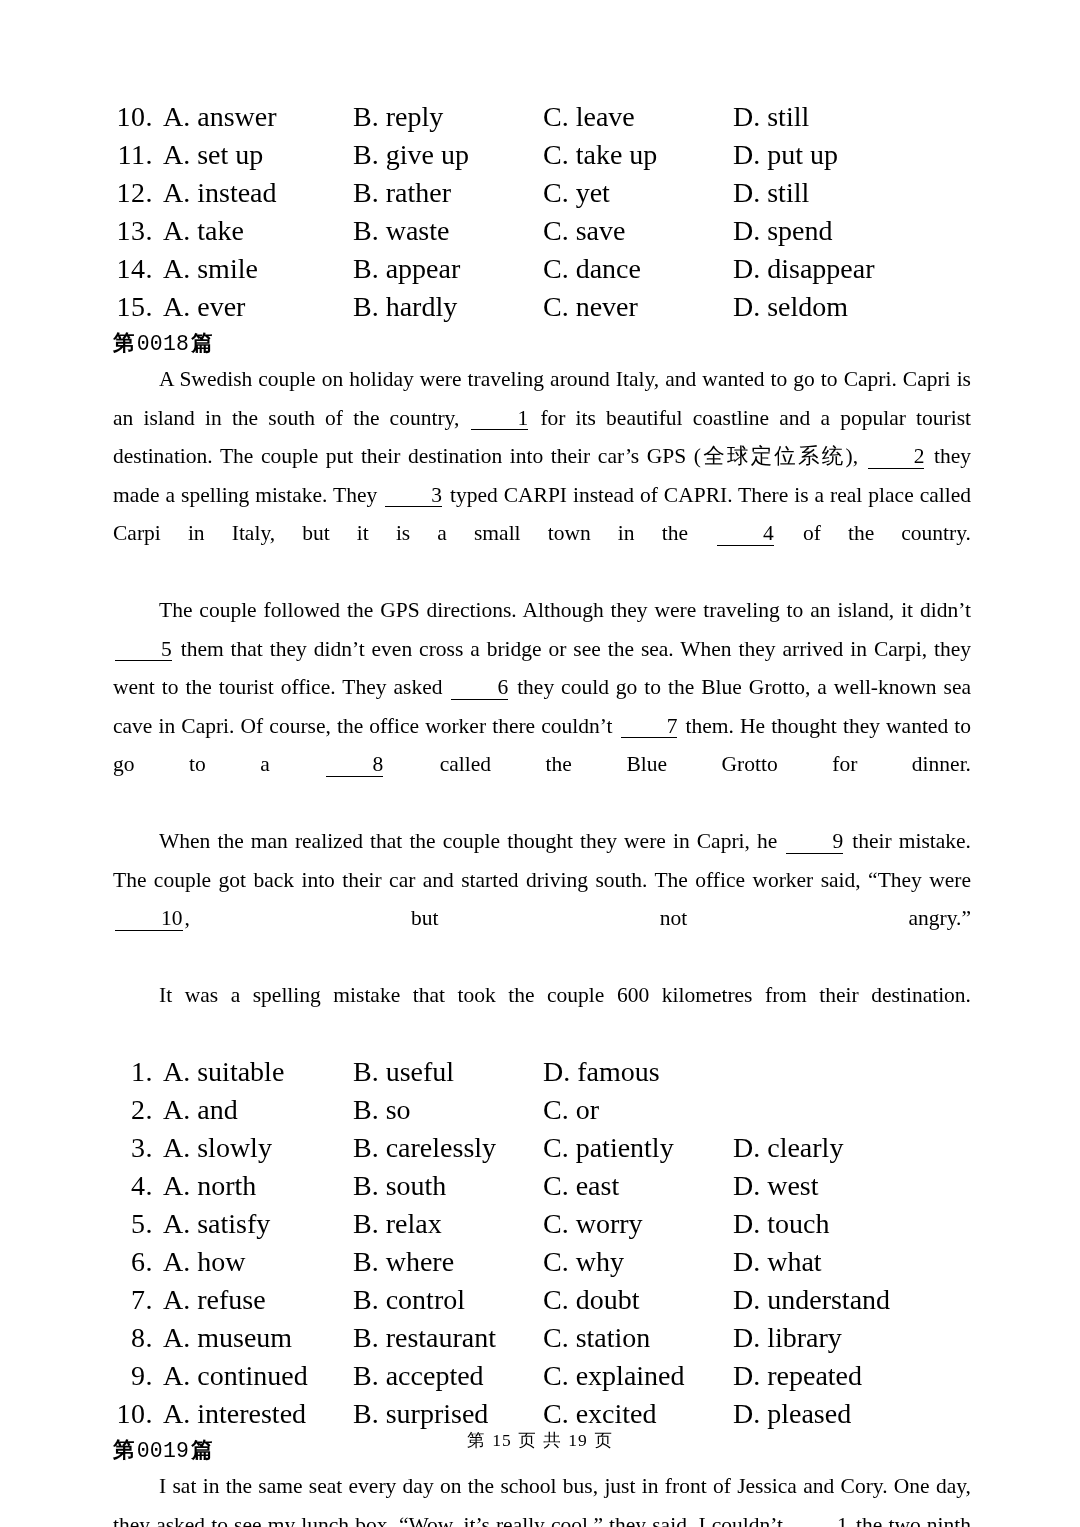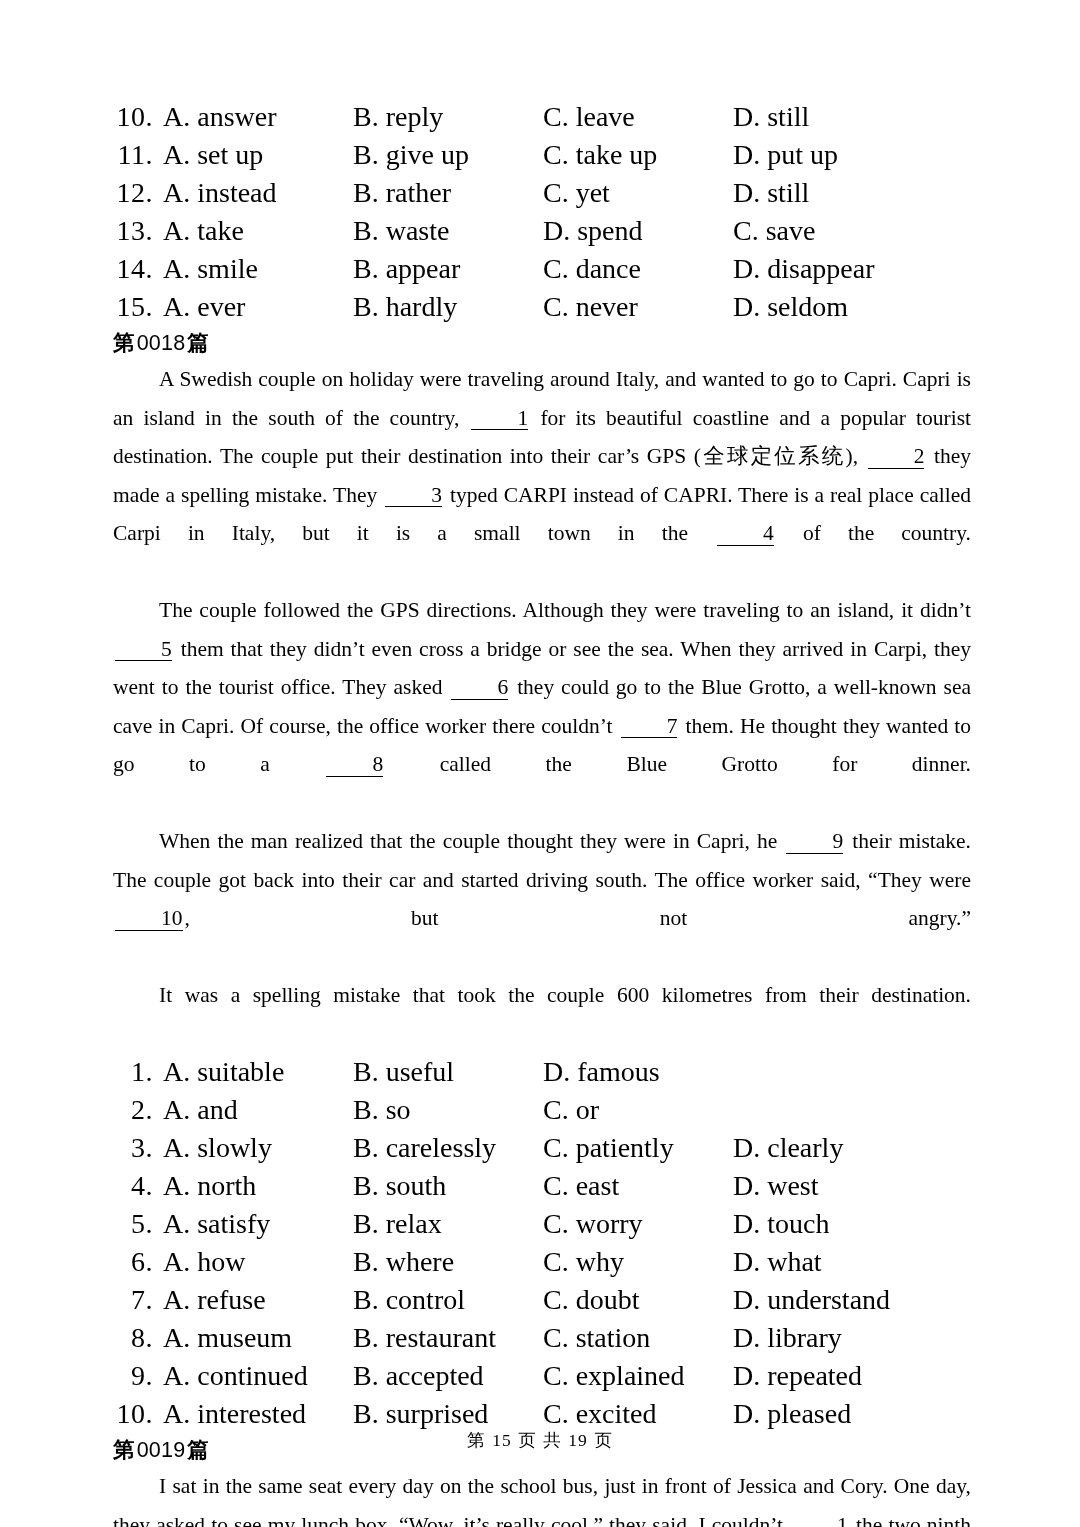--- a/index.html
+++ b/index.html
@@ -57,21 +57,21 @@
   
   .sec-head {
     font-size: 21.5px;
     line-height: 34px;
     height: 34px;
     font-weight: bold;
     font-family: "DejaVu Sans", "Liberation Sans", sans-serif;
     letter-spacing: 0.2px;
   }
   .sec-head .digits {
-    font-family: Liberation Sans, sans-serif;
+    font-family: Liberation Mono, monospace;
     font-weight: normal;
     padding: 0 2px;
   }
 
   
   .para {
     font-size: 21.5px;
     line-height: 38.5px;
     text-align: justify;
     text-justify: inter-word;
@@ -145,22 +145,22 @@
           <span class="opt-cell">A. instead</span>
           <span class="opt-cell">B. rather</span>
           <span class="opt-cell">C. yet</span>
           <span class="opt-cell last">D. still</span>
         </div>
         <div class="opt-row">
           <span class="opt-num">13.</span>
           <span class="opt-dot"></span>
           <span class="opt-cell">A. take</span>
           <span class="opt-cell">B. waste</span>
+          <span class="opt-cell">C. save</span>
           <span class="opt-cell last">D. spend</span>
-          <span class="opt-cell">C. save</span>
         </div>
         <div class="opt-row">
           <span class="opt-num">14.</span>
           <span class="opt-dot"></span>
           <span class="opt-cell">A. smile</span>
           <span class="opt-cell">B. appear</span>
           <span class="opt-cell">C. dance</span>
           <span class="opt-cell last">D. disappear</span>
         </div>
         <div class="opt-row">

